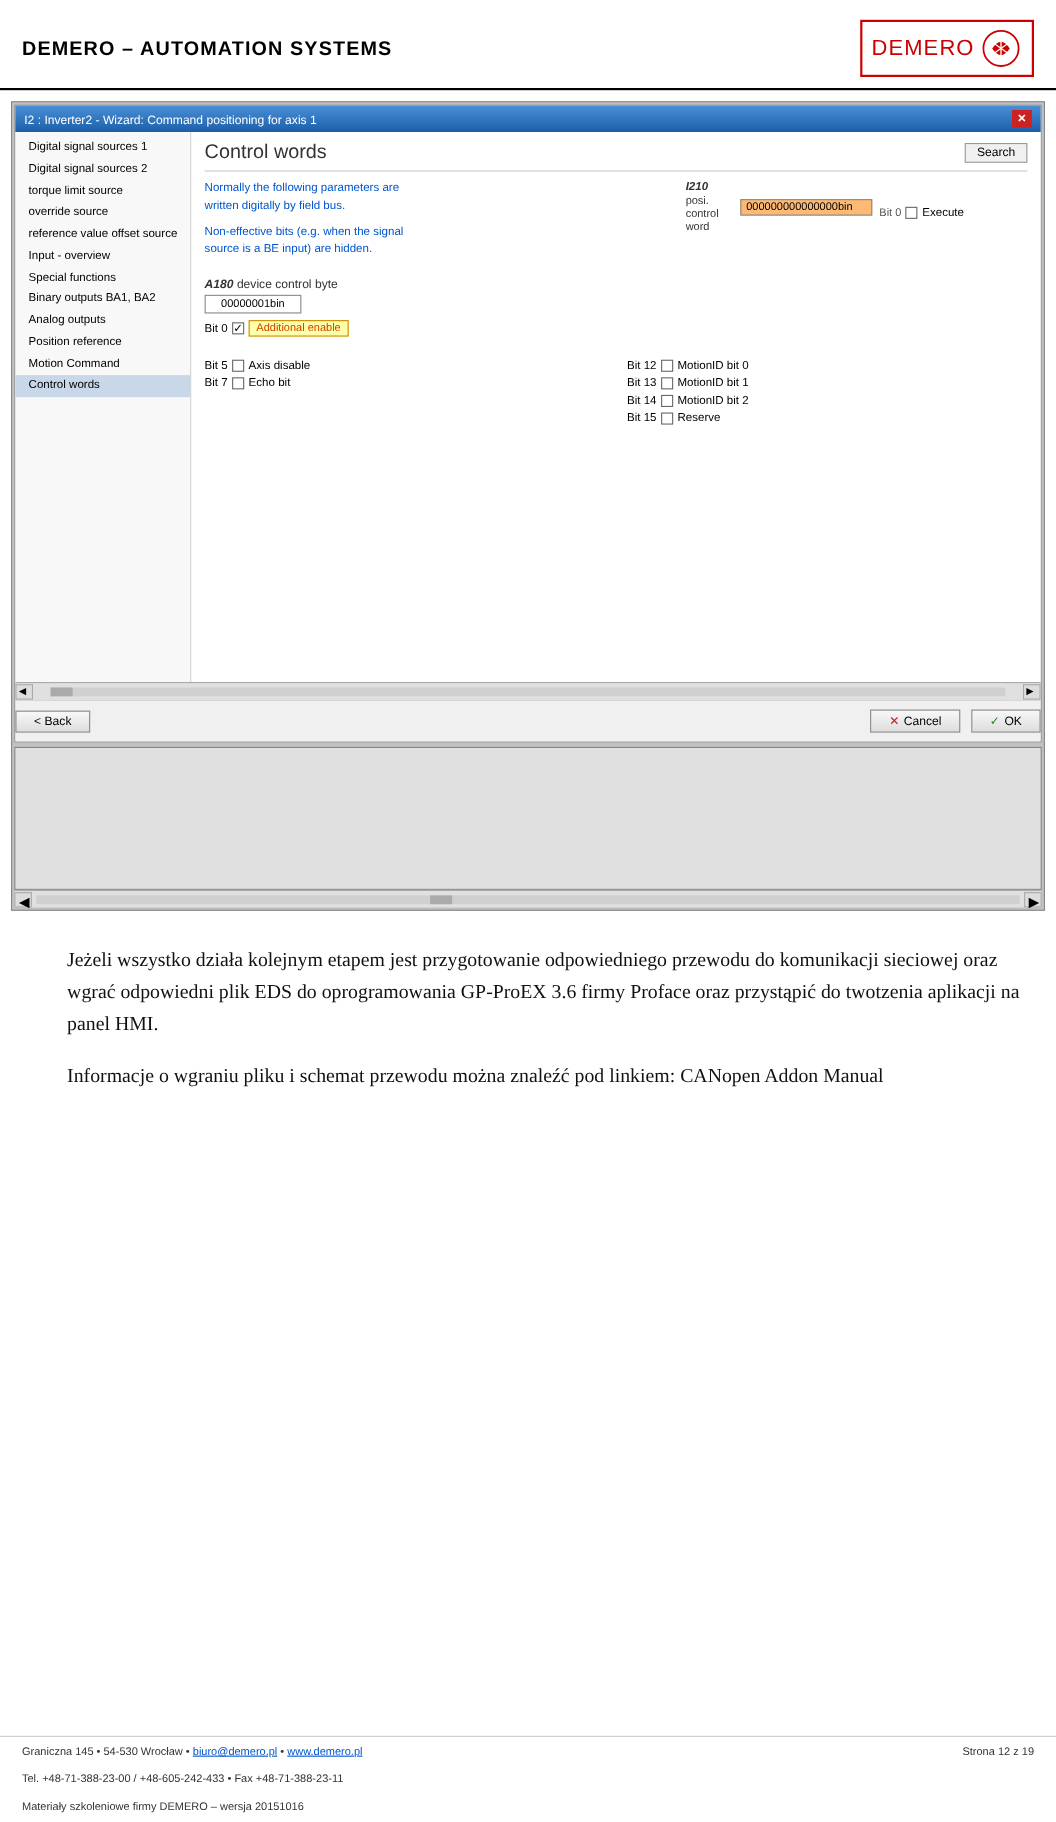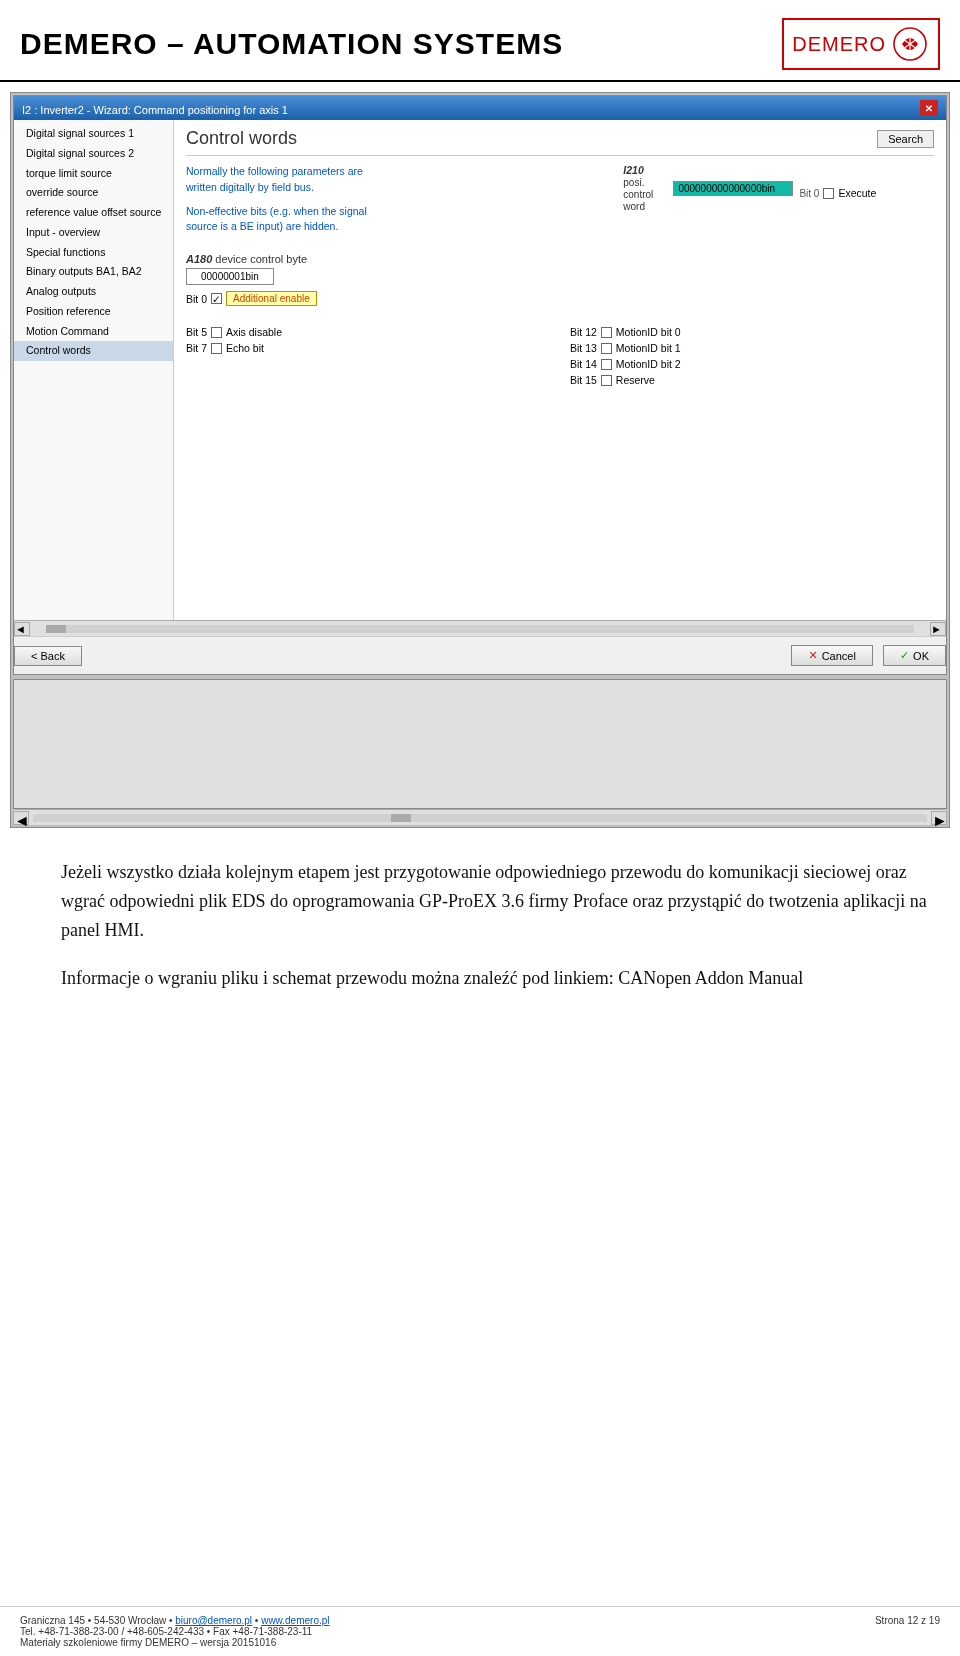--- a/index.html
+++ b/index.html
@@ -14,21 +14,21 @@
     
     .header {
       display: flex;
       align-items: center;
       justify-content: space-between;
       padding: 18px 20px 10px 20px;
       border-bottom: 2px solid #000;
       margin-bottom: 10px;
     }
     .header-title {
-      font-size: 30px;
+      font-size: 18px;
       font-weight: 900;
       letter-spacing: 1px;
       font-family: Arial Black, Arial, sans-serif;
       text-transform: uppercase;
     }
     .logo-container {
       display: flex;
       flex-direction: column;
       align-items: center;
     }
@@ -150,21 +150,21 @@
     .info-right {
       display: flex;
       align-items: center;
       gap: 6px;
       font-size: 10.5px;
     }
     .param-label { font-weight: bold; font-style: italic; color: #333; }
     .param-desc { font-size: 10px; color: #333; }
     .param-value-box {
       border: 1px solid #888;
-      background: #14b8a6;
+      background: #fdba74;
       padding: 1px 4px;
       font-size: 10px;
       min-width: 120px;
     }
     .bit-row {
       display: flex;
       align-items: center;
       gap: 4px;
       font-size: 10.5px;
       margin-top: 4px;
@@ -309,21 +309,21 @@
       position: absolute;
       bottom: 0;
       left: 0;
       right: 0;
       padding: 8px 20px;
       border-top: 1px solid #ccc;
       font-size: 10px;
       color: #333;
       display: flex;
       flex-direction: column;
-      gap: 0;
+      gap: 14px;
     }
     .footer-row {
       display: flex;
       justify-content: space-between;
     }
     .footer-link { color: #0055cc; text-decoration: underline; cursor: pointer; }
   </style>
 </head>
 <body>
 

